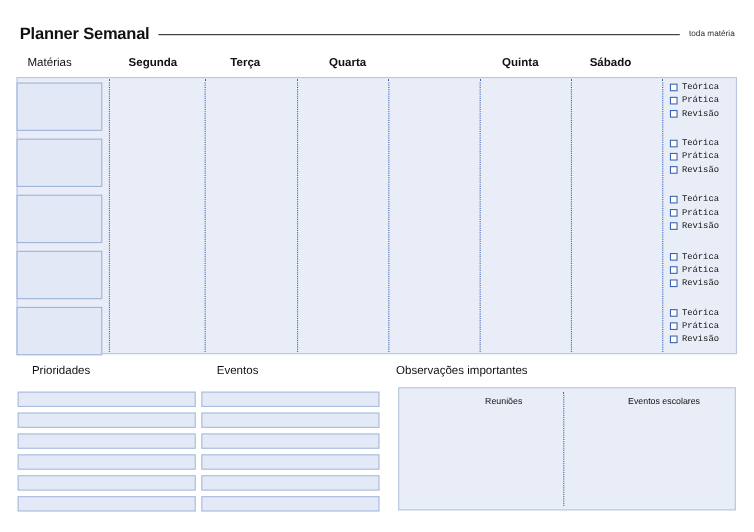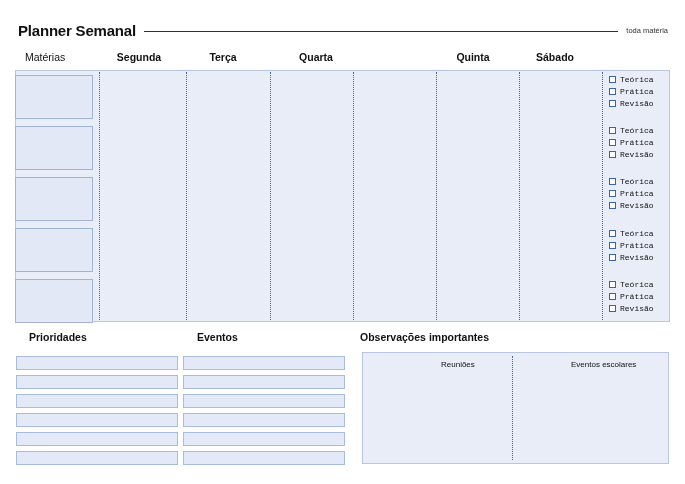--- a/index.html
+++ b/index.html
@@ -129,21 +129,21 @@
     color: #111;
     line-height: 9px;
     white-space: nowrap;
     font-family: Liberation Mono, monospace;
   }
 
   
   .section-title {
     position: absolute;
     font-size: 10.5px;
-    font-weight: bold;
+    font-weight: normal;
     color: #111;
     white-space: nowrap;
   }
   .bar {
     position: absolute;
     height: 14px;
     background: #e3e9f6;
     border: 1px solid #a9bcdd;
     box-sizing: border-box;
   }

